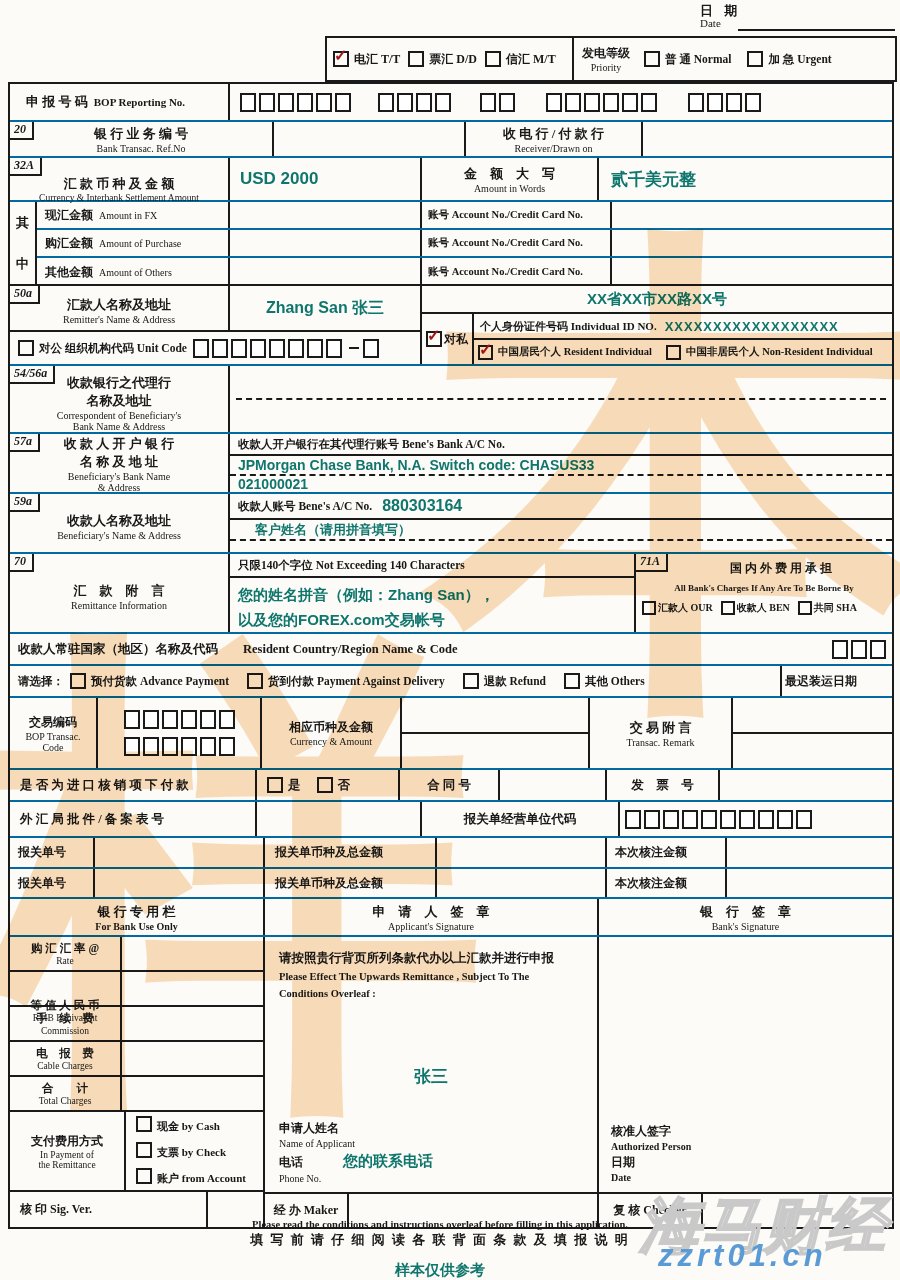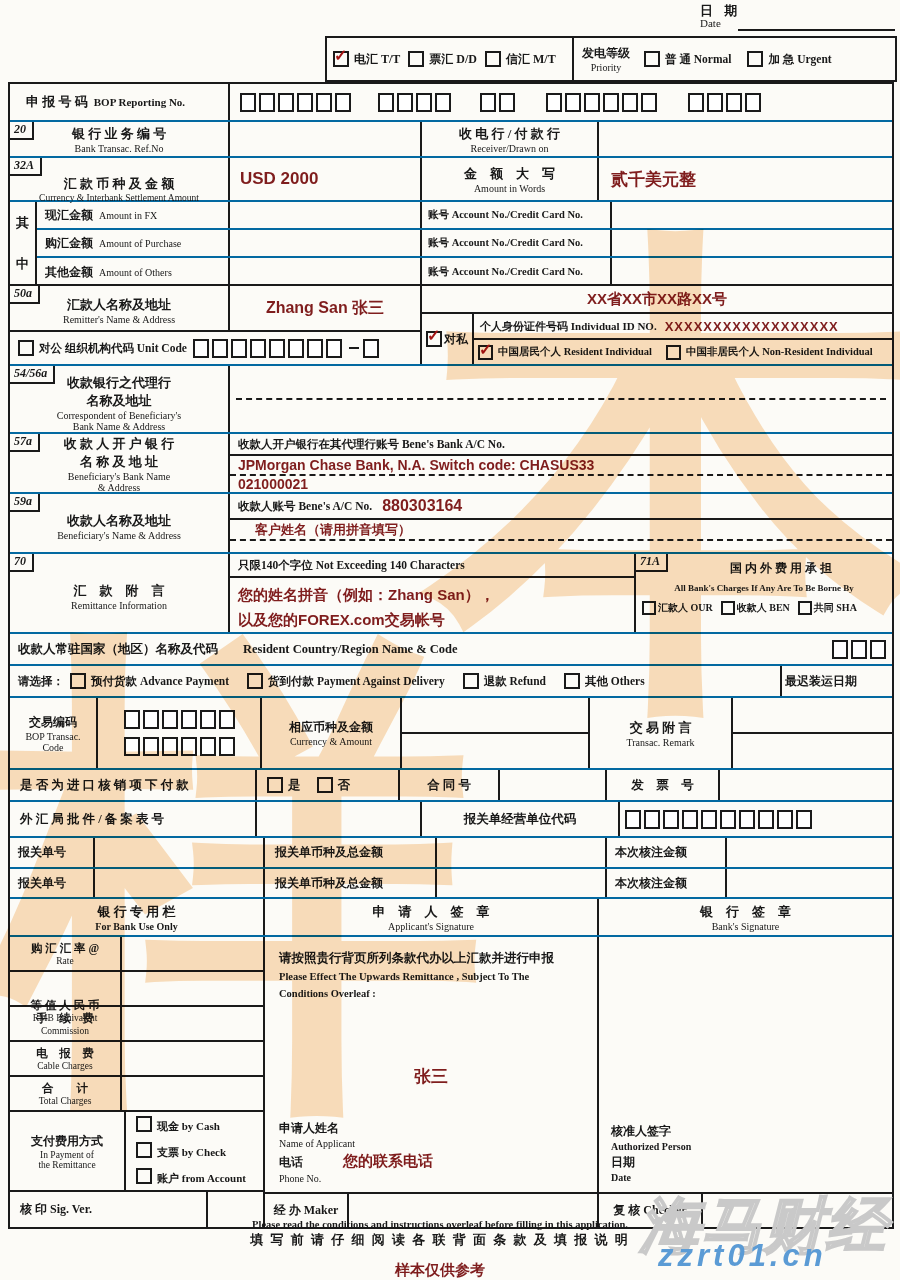--- a/index.html
+++ b/index.html
@@ -18,21 +18,21 @@
   .mainbox{position:absolute;left:8px;top:82px;width:882px;border:2px solid #1a1a1a;background:transparent;}
   .row{display:flex;border-bottom:2px solid #0369a1;box-sizing:border-box;align-items:stretch;}
   .row.noline{border-bottom:none;}
   .c{border-right:2px solid #1a1a1a;box-sizing:border-box;position:relative;}
   .c.last{border-right:none;}
   .center{display:flex;flex-direction:column;align-items:center;justify-content:center;text-align:center;}
   .vmid{display:flex;align-items:center;}
   .cn{font-weight:bold;font-size:13px;}
   .en{font-size:10px;}
   .small-en{font-size:9.5px;}
-  .red{color:#7f1d1d;font-family:"Liberation Sans",sans-serif;font-weight:bold;}
+  .red{color:#0f766e;font-family:"Liberation Sans",sans-serif;font-weight:bold;}
   .code{position:absolute;top:0;left:0;padding:0 6px 1px 4px;border-right:2px solid #1a1a1a;
         border-bottom:2px solid #1a1a1a;font-style:italic;font-weight:bold;font-size:12px;line-height:15px;background:transparent;}
   
   .cb{display:inline-block;width:12px;height:12px;border:2px solid #1a1a1a;vertical-align:-2px;
       margin-right:5px;position:relative;flex:none;}
   .ck{position:absolute;left:-1px;top:-7px;color:#a31515;font-style:normal;font-weight:bold;
       font-size:16px;font-family:"Liberation Sans",sans-serif;}
   
   .bx{display:inline-block;width:16px;height:19px;border:2px solid #1a1a1a;margin-right:3px;
       box-sizing:border-box;background:#fff;flex:none;}
@@ -116,21 +116,21 @@
           <span class="bxg" style="margin-left:28px;">
               <span class="bx"></span>
               <span class="bx"></span>
               <span class="bx"></span>
               <span class="bx"></span>
             </span>
         </div>
       </div>
 
       <div class="row" style="height:36px;">
-        <div class="c center" style="width:220px;">
+        <div class="c center" style="width:264px;">
           <span class="code">20</span>
           <span class="cn">银 行 业 务 编 号</span>
           <span class="en">Bank Transac. Ref.No</span>
         </div>
         <div class="c" style="width:192px;"></div>
         <div class="c center" style="width:177px;">
           <span class="cn">收 电 行 / 付 款 行</span>
           <span class="en">Receiver/Drawn on</span>
         </div>
         <div class="c last" style="flex:1;"></div>

